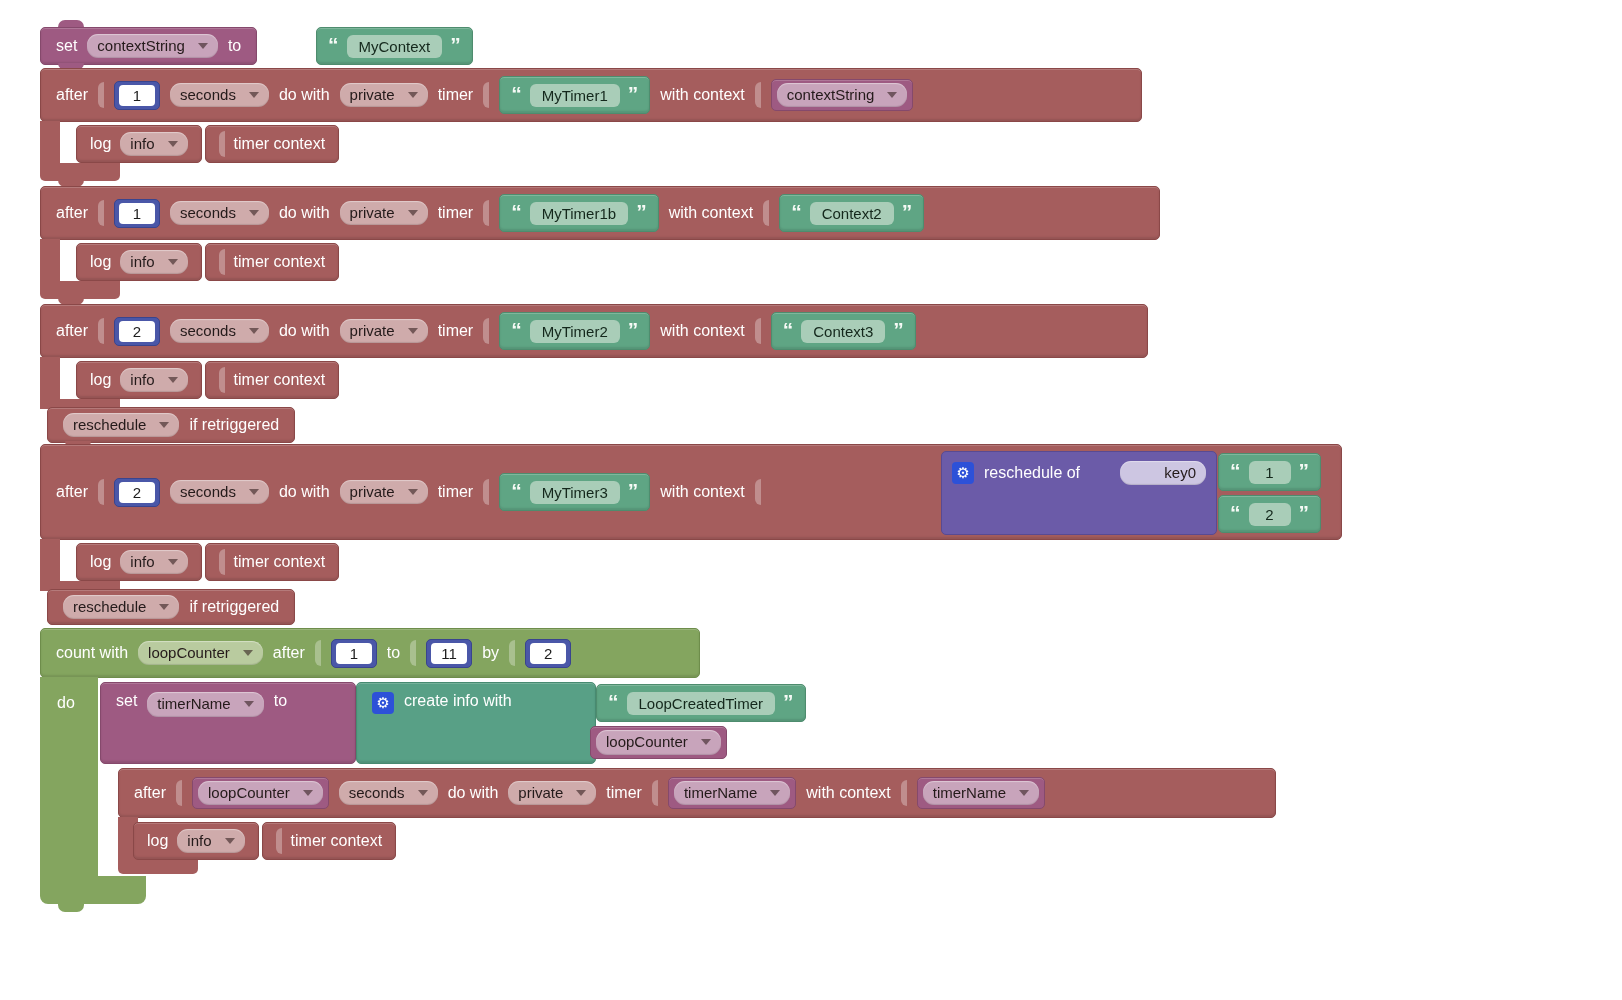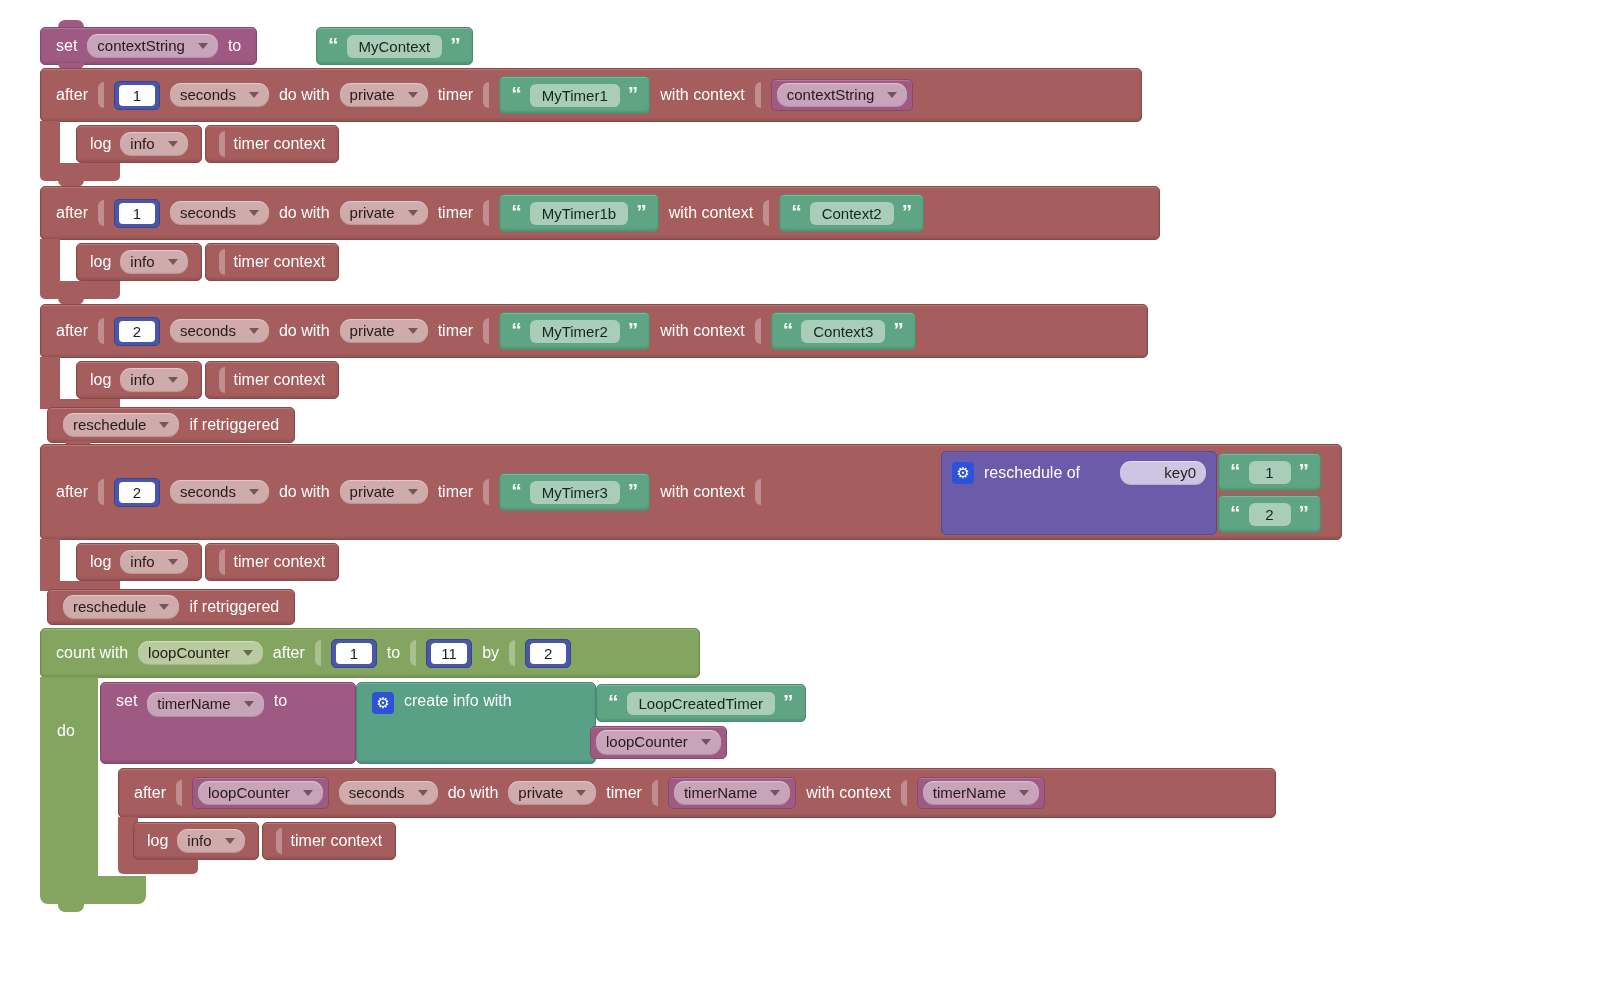--- a/index.html
+++ b/index.html
@@ -305,21 +305,21 @@
     <span class="numblk">
       <span class="numfield">11</span>
     </span>
     <span class="label">by</span>
     <span class="socket"></span>
     <span class="numblk">
       <span class="numfield">2</span>
     </span>
   </div>
   <div class="part greenbg" style="left:40px;top:677px;width:58px;height:200px;"></div>
-  <div class="abs" style="left:57px;top:694px;color:#fff;font-size:16px;margin-top:28px;">do</div>
+  <div class="abs" style="left:57px;top:694px;color:#fff;font-size:16px;">do</div>
 
   <div class="blk purple" style="left:100px;top:682px;width:256px;height:82px;align-items:flex-start;padding-top:9px;">
     <span class="label">set</span>
     <span class="field purplef">
       <span>timerName</span>
       <span class="caret"></span>
     </span>
     <span class="label">to</span>
   </div>
   <div class="blk teal" style="left:356px;top:682px;width:240px;height:82px;align-items:flex-start;padding-top:9px;">

